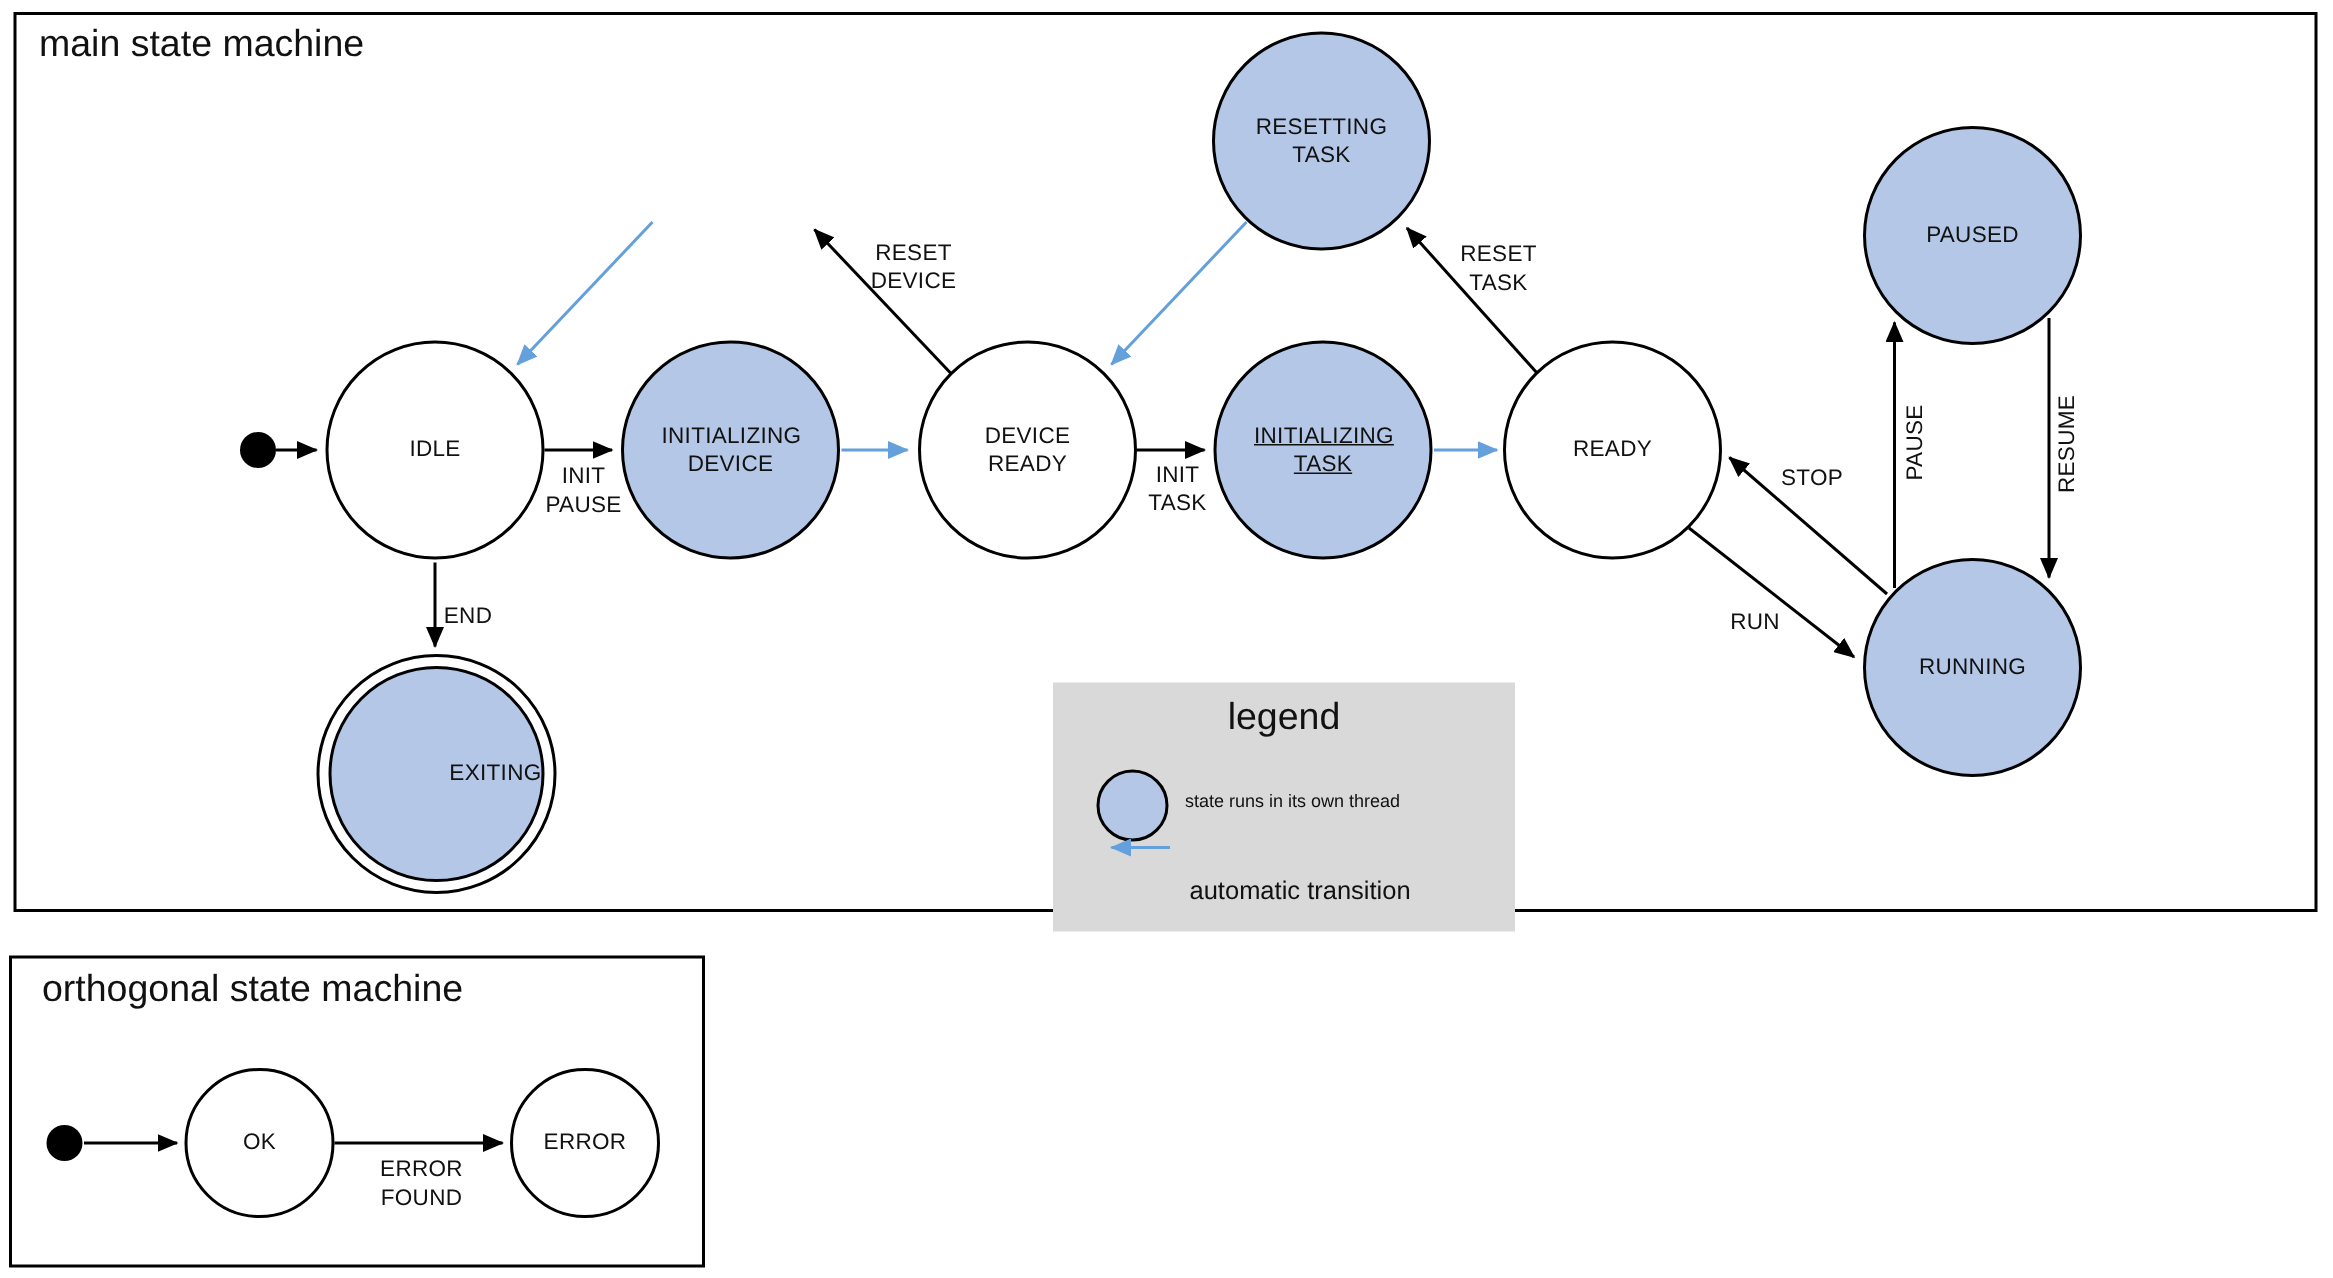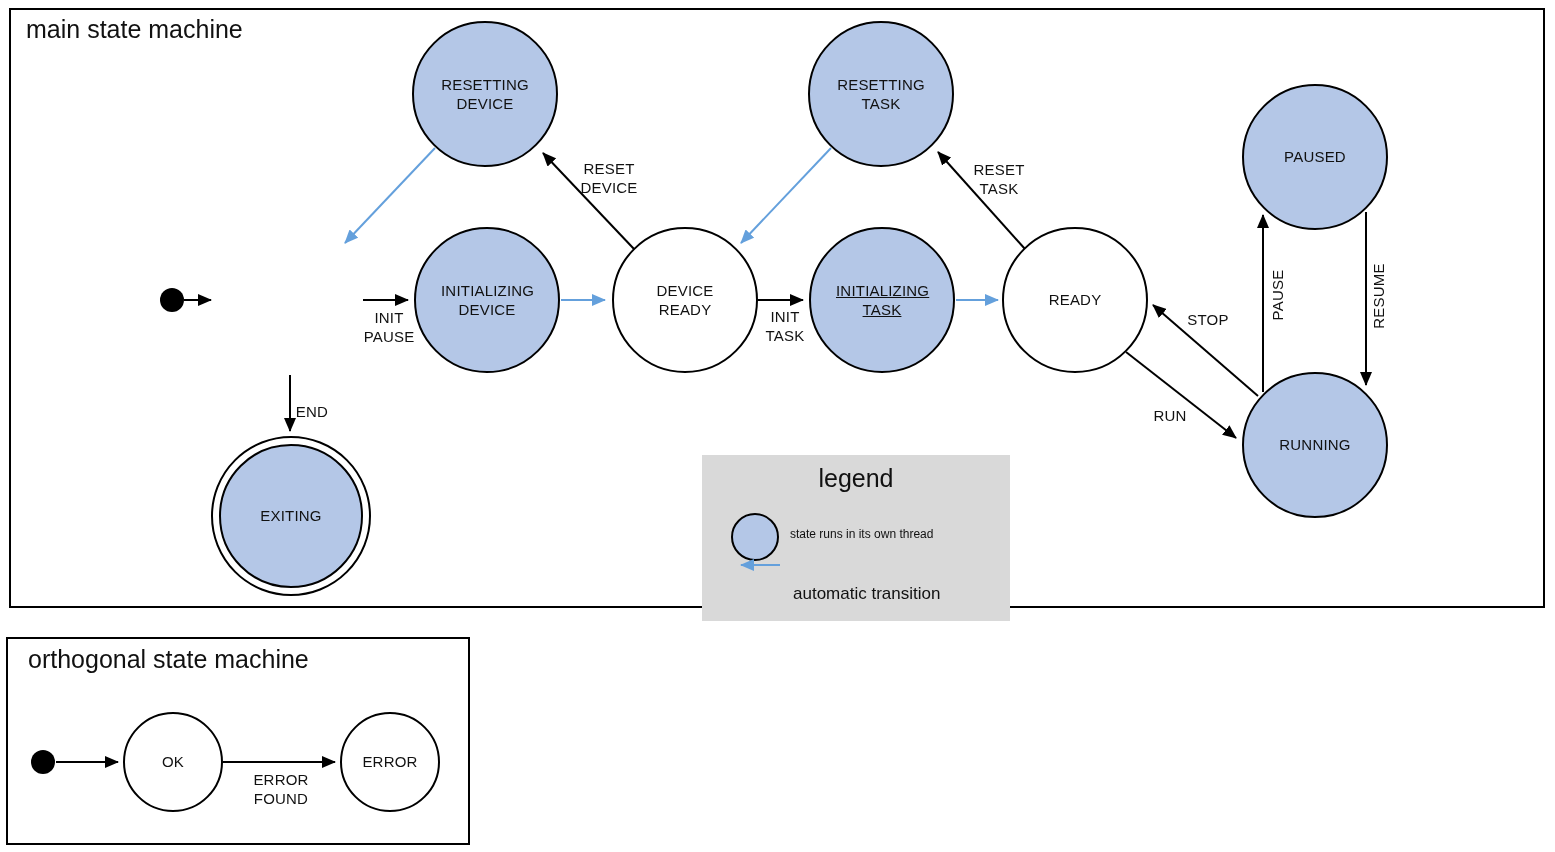--- a/index.html
+++ b/index.html
@@ -17,21 +17,21 @@
     display:flex; align-items:center; justify-content:center;
     text-align:center; font-size:15px; line-height:1.3; letter-spacing:0.2px;
   }
   .state.threaded { background:#B4C7E7; }
   .state-label { display:block; max-width:92px; }
   .final-outer {
     position:absolute; box-sizing:border-box; width:160px; height:160px;
     border:2px solid #000; border-radius:50%; background:#fff;
     display:flex; align-items:center; justify-content:center;
   }
-  .final-outer .state { position:static; width:144px; height:144px; flex:0 0 auto; }
+  .final-outer .state { position:static; width:144px; height:144px; flex:0 0 auto;justify-content:flex-end; }
   .state.small { width:100px; height:100px; }
   .init-dot { position:absolute; width:24px; height:24px; border-radius:50%; background:#000; }
   .t-label {
     position:absolute; transform:translate(-50%,-50%);
     font-size:15px; line-height:1.25; text-align:center; letter-spacing:0.2px; white-space:nowrap;
   }
   .t-label.wrap { white-space:normal; width:64px; }
   .t-label.rot { transform:translate(-50%,-50%) rotate(-90deg); }
   .legend-box { position:absolute; left:702px; top:427px; width:308px; height:166px; background:#D9D9D9;margin-top:28px; }
   .legend-title { text-align:center; font-size:25px; margin-top:9px; }
@@ -88,34 +88,34 @@
     <line x1="435" y1="148" x2="345" y2="243" stroke="#64A0DC" stroke-width="2" marker-end="url(#arrow-blue)"></line>
     <line x1="561" y1="300" x2="605" y2="300" stroke="#64A0DC" stroke-width="2" marker-end="url(#arrow-blue)"></line>
     <line x1="831" y1="148" x2="741" y2="243" stroke="#64A0DC" stroke-width="2" marker-end="url(#arrow-blue)"></line>
     <line x1="956" y1="300" x2="998" y2="300" stroke="#64A0DC" stroke-width="2" marker-end="url(#arrow-blue)"></line>
     <line x1="780" y1="565" x2="741" y2="565" stroke="#64A0DC" stroke-width="2" marker-end="url(#arrow-blue)"></line>
   </svg>
 
   <div class="init-dot" style="left:160px; top:288px;"></div>
   <div class="init-dot" style="left:31px; top:750px;"></div>
 
+  <div class="state" style="left:217px; top:227px;">
+    <span class="state-label">IDLE</span>
+  </div>
   <div class="state" style="left:612px; top:227px;">
     <span class="state-label">DEVICE READY</span>
   </div>
   <div class="state threaded" style="left:414px; top:227px;">
     <span class="state-label">INITIALIZING DEVICE</span>
   </div>
   <div class="state threaded" style="left:809px; top:227px;text-decoration:underline;">
     <span class="state-label">INITIALIZING TASK</span>
   </div>
   <div class="state" style="left:1002px; top:227px;">
     <span class="state-label">READY</span>
-  </div>
-  <div class="state threaded" style="left:412px; top:21px;">
-    <span class="state-label">RESETTING DEVICE</span>
   </div>
   <div class="state threaded" style="left:808px; top:21px;">
     <span class="state-label">RESETTING TASK</span>
   </div>
   <div class="state threaded" style="left:1242px; top:84px;">
     <span class="state-label">PAUSED</span>
   </div>
   <div class="state threaded" style="left:1242px; top:372px;">
     <span class="state-label">RUNNING</span>
   </div>

